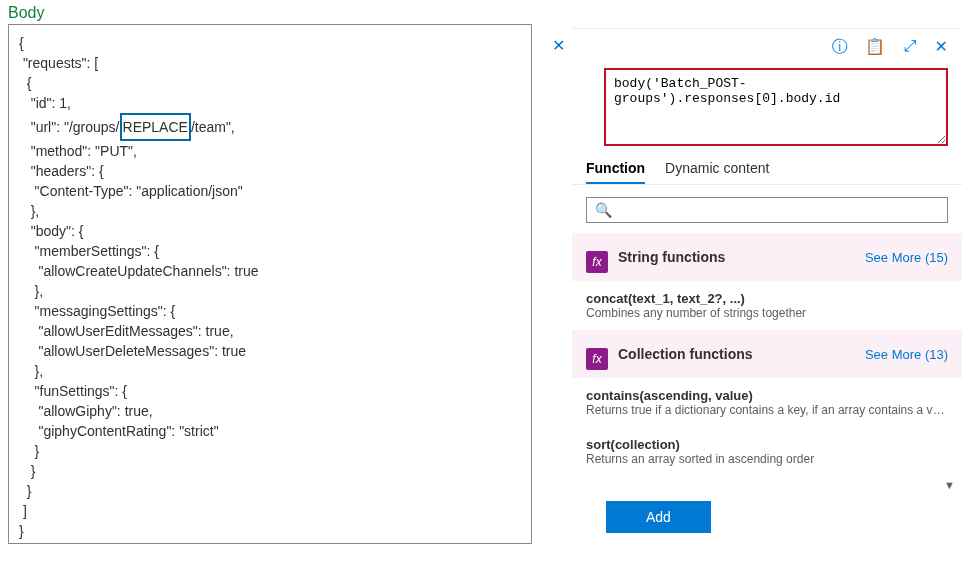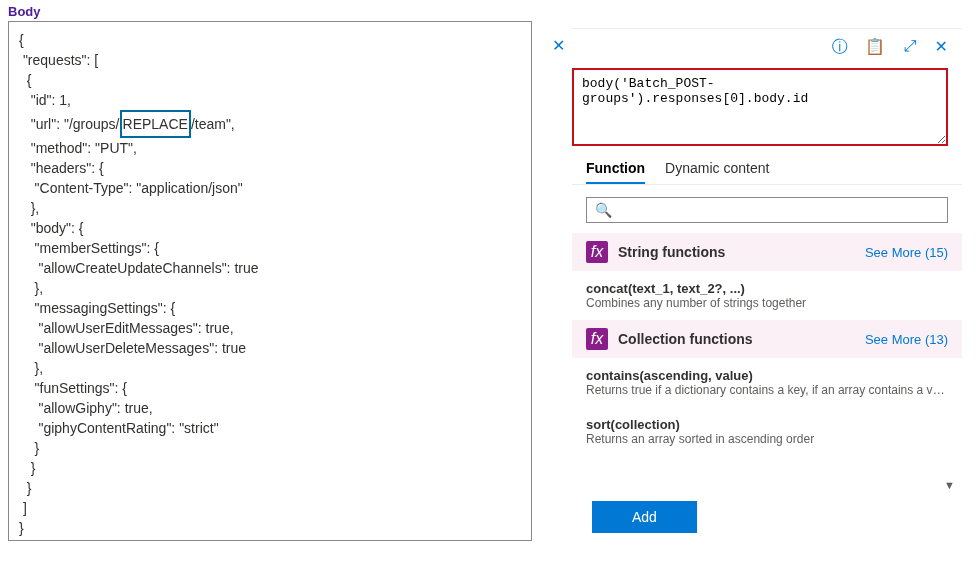--- a/index.html
+++ b/index.html
@@ -12,24 +12,23 @@
       height: 586px;
       overflow: hidden;
       position: relative;
     }
     .main-layout { display: flex; height: 100%; }
     .left-panel {
       width: 540px;
       padding: 4px 8px 8px 8px;
     }
     .body-label {
-      font-size: 13px;
-      color: #4c1d95;
+      font-size: 16px;
+      color: #15803d;
       padding-bottom: 2px;
-      font-weight: bold;
     }
     .code-box {
       border: 1px solid #8a8886;
       padding: 8px 10px;
       font-family: "Segoe UI", Tahoma, sans-serif;
       font-size: 14px;
       line-height: 20px;
       white-space: pre;
       color: #323130;
       height: 520px;
@@ -59,21 +58,21 @@
     }
     .toolbar {
       display: flex;
       justify-content: flex-end;
       gap: 18px;
       padding: 8px 14px 6px 14px;
       color: #0078d4;
     }
     .toolbar span, .toolbar .icon { cursor: pointer; font-size: 16px; }
     .expr-box {
-      margin: 4px 14px 8px 0;
+      margin: 4px 14px 8px 32px;
       border: 2px solid #c50f1f;
       padding: 6px 8px;
       font-family: Consolas, "Courier New", monospace;
       font-size: 13px;
       min-height: 78px;
       resize: both;
       overflow: auto;
       color: #000;
     }
     .tabs {
@@ -107,42 +106,43 @@
       display: flex;
       align-items: center;
       justify-content: space-between;
       padding: 8px 14px;
     }
     .fn-group-left { display: flex; align-items: center; gap: 10px; }
     .fx-badge {
       background: #8b1d8b;
       color: #fff;
       font-style: italic;
-      font-size: 16px;
+      font-size: 12px;
       width: 22px; height: 22px;
       display: flex; align-items: center; justify-content: center;
       border-radius: 2px;
+      margin-top: 10px;
     }
     .fn-group-title { font-weight: 600; font-size: 14px; }
     .see-more { color: #0078d4; font-size: 13px; cursor: pointer; }
     .fn-item { padding: 10px 14px; }
     .fn-name { font-weight: 600; font-size: 13px; }
     .fn-desc { font-size: 12px; color: #605e5c; white-space: nowrap; overflow: hidden; text-overflow: ellipsis; }
     .add-row {
       display: flex;
       padding: 8px 14px;
     }
     .add-btn {
       background: #0078d4;
       color: #fff;
       border: none;
       padding: 8px 40px;
       font-size: 14px;
       cursor: pointer;
-      margin-left: 6px;
+      margin-left: 20px;
     }
     .scroll-ind {
       position: absolute;
       right: 2px;
       bottom: 50px;
       width: 16px;
       color: #605e5c;
       font-size: 11px;
     }
   </style>

